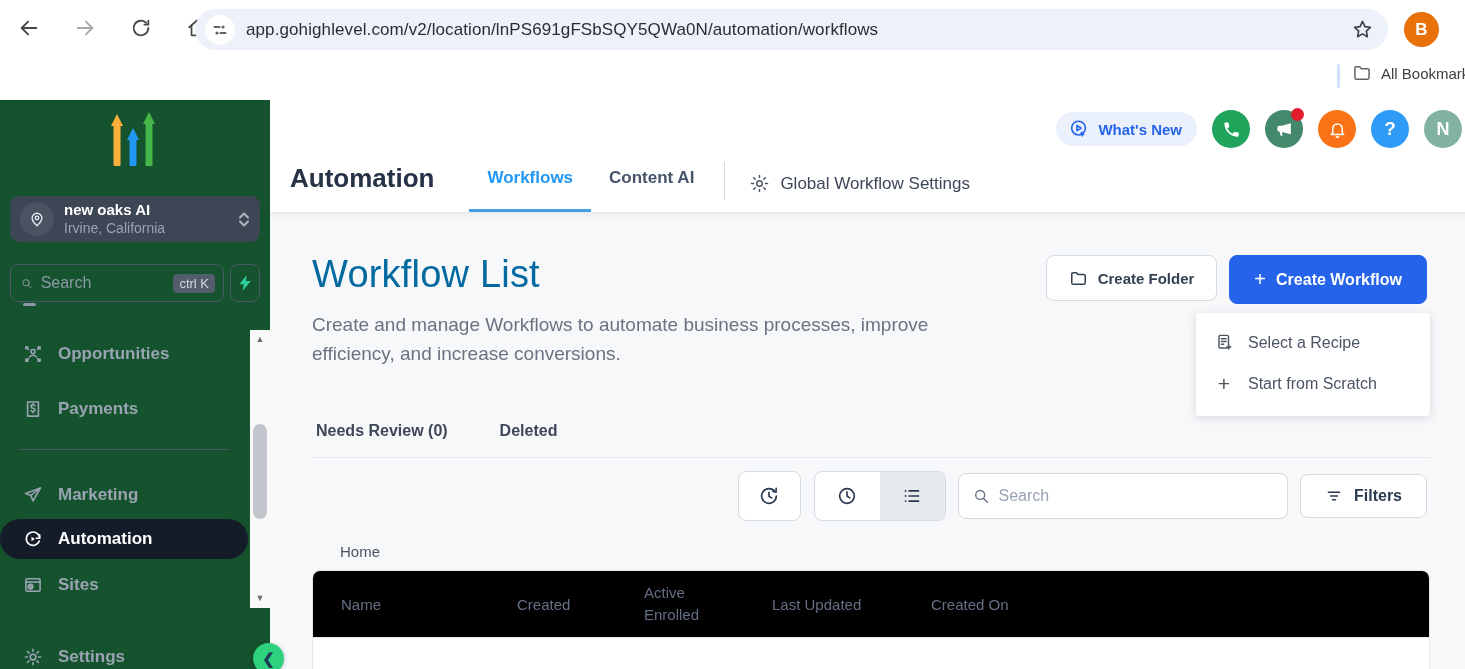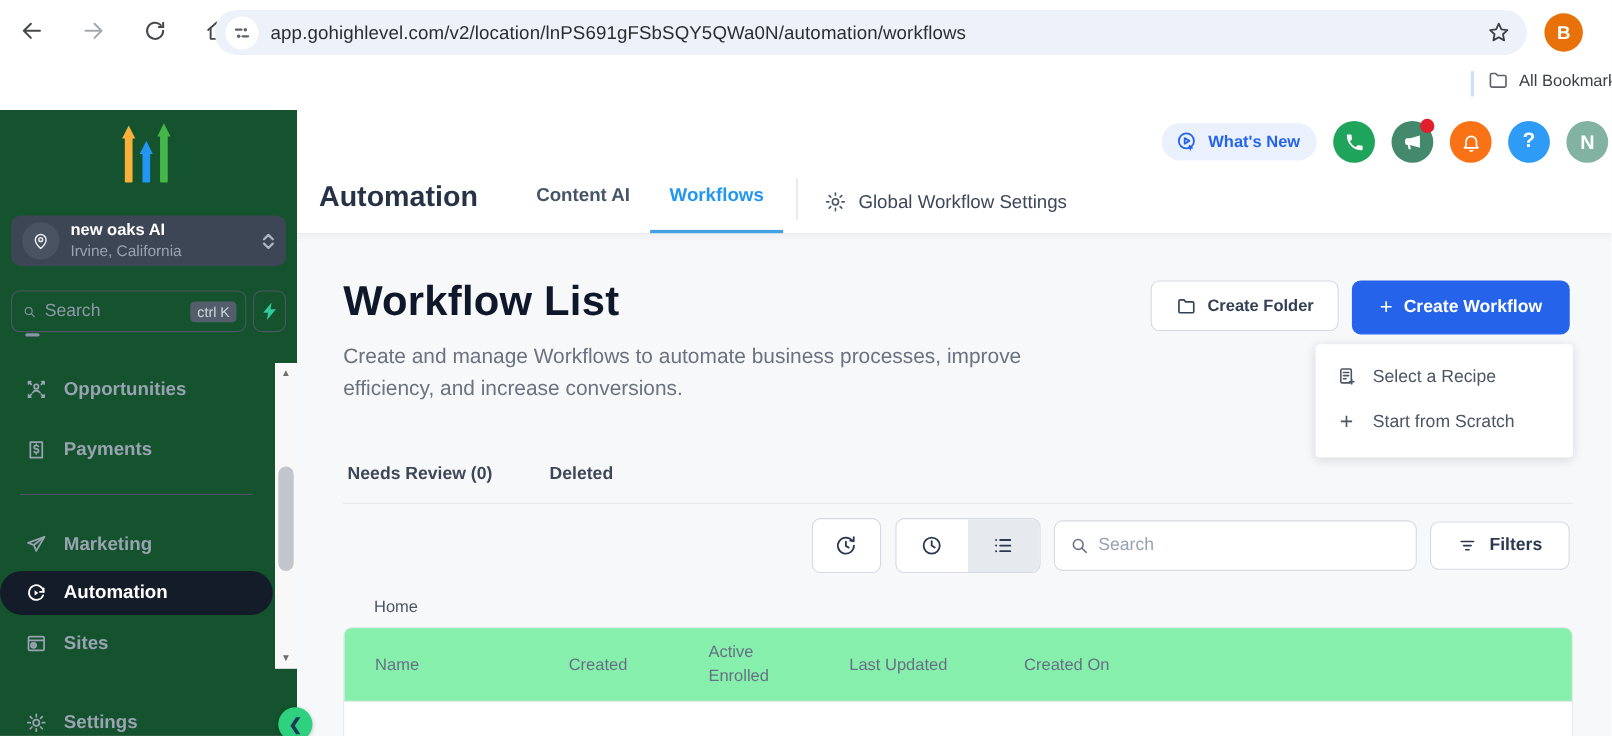--- a/index.html
+++ b/index.html
@@ -64,21 +64,21 @@
   .wn-pill { height:34px; background:#eaf1fd; border-radius:17px; display:flex; align-items:center; padding:0 3px 0 12px; cursor:pointer; position:relative; }
   .wn-label { color:#2563eb; font-size:15px; font-weight:700; margin:0 12px 0 8px; }
   .wn-badge { background:#2563eb; color:#fff; font-size:14px; font-weight:700; border-radius:15px; padding:6px 14px; position:relative; cursor:pointer; }
   .reddot { position:absolute; width:10px; height:10px; border-radius:50%; background:#e11d2e; }
   .circ { width:38px; height:38px; border-radius:50%; display:flex; align-items:center; justify-content:center; color:#fff; cursor:pointer; position:relative; flex:0 0 auto; }
 
   
   .content { position:absolute; left:270px; top:213px; width:1195px; height:456px; background:#f7f8fa; }
   .content::before { content:""; position:absolute; left:0; top:0; right:0; height:8px; background:linear-gradient(#eef0f3,#f7f8fa); }
   .hero { position:absolute; left:42px; top:40px; right:38px; display:flex; justify-content:space-between; }
-  .wl-title { font-size:38px; font-weight:700; color:#0f172a; letter-spacing:.2px; }
+  .wl-title { font-size:38px; font-weight:400; color:#0369a1; letter-spacing:.2px; }
   .wl-desc { width:640px; margin-top:14px; font-size:19px; line-height:1.55; color:#6b7280; }
   .hero-btns { display:flex; gap:12px; align-items:flex-start; margin-top:2px; }
   .btn { display:flex; align-items:center; gap:10px; border-radius:8px; font-size:15px; font-weight:700; cursor:pointer; }
   .btn-outline { background:#fff; border:1px solid #d5dae2; color:#344054; height:46px; padding:0 22px; }
   .btn-primary { background:#2563eb; border:1px solid #2563eb; color:#fff; height:49px; padding:0 24px; font-size:16px; }
   .wf-dropdown { position:absolute; top:100px; right:35px; width:234px; background:#fff; border-radius:4px; box-shadow:0 2px 10px rgba(16,24,40,.14); padding:10px 0; z-index:10;text-align:right; }
   .dd-item { display:flex; align-items:center; gap:14px; padding:10px 18px; color:#4b5563; font-size:16px; cursor:pointer; }
   .dd-item .dd-ico { color:#4b5563; width:20px; display:flex; justify-content:center; }
   .list-tabs { position:absolute; left:42px; top:201px; right:35px; border-bottom:1px solid #e4e7ec; display:flex; }
   .list-tab { font-size:16px; font-weight:700; color:#3d4758; padding:8px 4px 14px; margin-right:44px; border-bottom:3px solid transparent; cursor:pointer; }
@@ -87,21 +87,21 @@
   .tool-btn { width:63px; height:50px; background:#fff; border:1px solid #d5dae2; border-radius:8px; display:flex; align-items:center; justify-content:center; color:#2a3850; cursor:pointer; }
   .seg { display:flex; height:50px; border:1px solid #d5dae2; border-radius:8px; overflow:hidden; background:#fff; }
   .seg-btn { width:65px; display:flex; align-items:center; justify-content:center; color:#2a3850; cursor:pointer; }
   .seg-btn.selected { background:#e6e9ee; }
   .tb-search { width:330px; height:46px; background:#fff; border:1px solid #d5dae2; border-radius:8px; display:flex; align-items:center; padding:0 14px; gap:9px; color:#667085; }
   .tb-search input { border:none; outline:none; font-size:16px; color:#374151; width:100%; font-family:inherit; }
   .tb-search input::placeholder { color:#98a2b3; }
   .filters-btn { height:44px; padding:0 24px; background:#fff; border:1px solid #d5dae2; border-radius:8px; display:flex; align-items:center; gap:11px; color:#2a3850; font-size:16px; font-weight:700; cursor:pointer; }
   .breadcrumb { position:absolute; left:70px; top:330px; font-size:15px; color:#4b5563; cursor:pointer; }
   .table-card { position:absolute; left:42px; right:35px; top:357px; bottom:-8px; background:#fff; border:1px solid #e4e7ec; border-radius:8px 8px 0 0; overflow:hidden; }
-  .thead { display:flex; align-items:center; height:67px; background:#86efac; border-bottom:1px solid #e4e7ec; color:#667085; font-size:15px; }
+  .thead { display:flex; align-items:center; height:67px; background:#000000; border-bottom:1px solid #e4e7ec; color:#667085; font-size:15px; }
   .th { padding-left:0; }
   .th span { display:block; }
   .th-name { width:204px; padding-left:28px; }
   .th-status { width:127px; }
   .th-total { width:132px; } .th-total span{ width:66px; line-height:1.5; }
   .th-active { width:128px; } .th-active span{ width:66px; line-height:1.5; }
   .th-updated { width:159px; }
   .th-created { flex:1; }
   .tbody-row { height:40px; background:#fff; }
 </style>
@@ -326,22 +326,22 @@
       <span>?</span>
     </div>
     <div class="circ" style="background:#82b3a2; font-size:18px; font-weight:700;">
       <span>N</span>
     </div>
   </div>
 
   <div class="hdr-title-row">
     <div class="hdr-title">Automation</div>
     <div class="hdr-tabs">
+      <div class="hdr-tab active">Workflows</div>
       <div class="hdr-tab">Content AI</div>
-      <div class="hdr-tab active">Workflows</div>
     </div>
     <div class="hdr-vdiv"></div>
     <div class="gws">
       <svg width="21" height="21" viewBox="0 0 24 24" fill="none" stroke="#4b5563" stroke-width="1.7" stroke-linecap="round">
           <circle cx="12" cy="12" r="3.2"></circle>
           <path d="M12 2.8v2.4M12 18.8v2.4M2.8 12h2.4M18.8 12h2.4M5.4 5.4l1.7 1.7M16.9 16.9l1.7 1.7M18.6 5.4l-1.7 1.7M7.1 16.9l-1.7 1.7"></path>
         </svg>
       <span>Global Workflow Settings</span>
     </div>
   </div>

